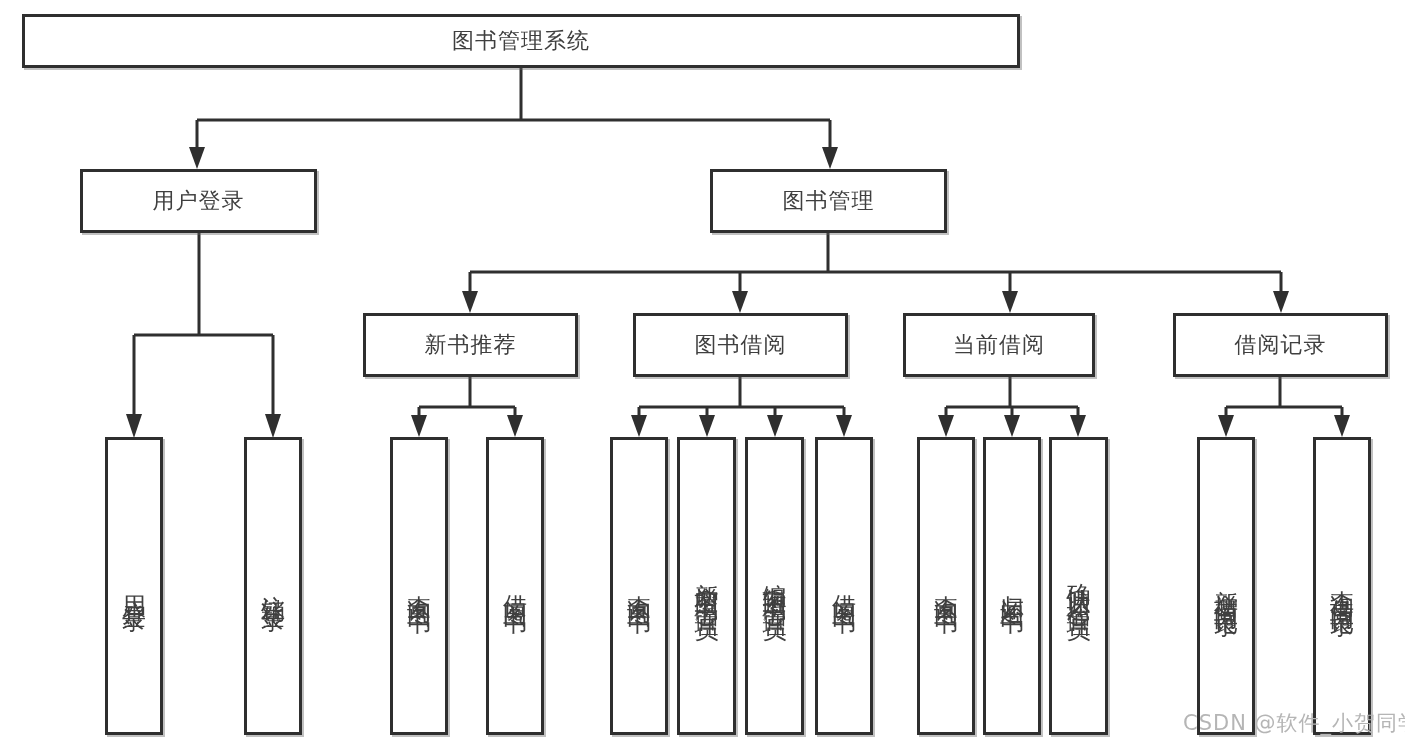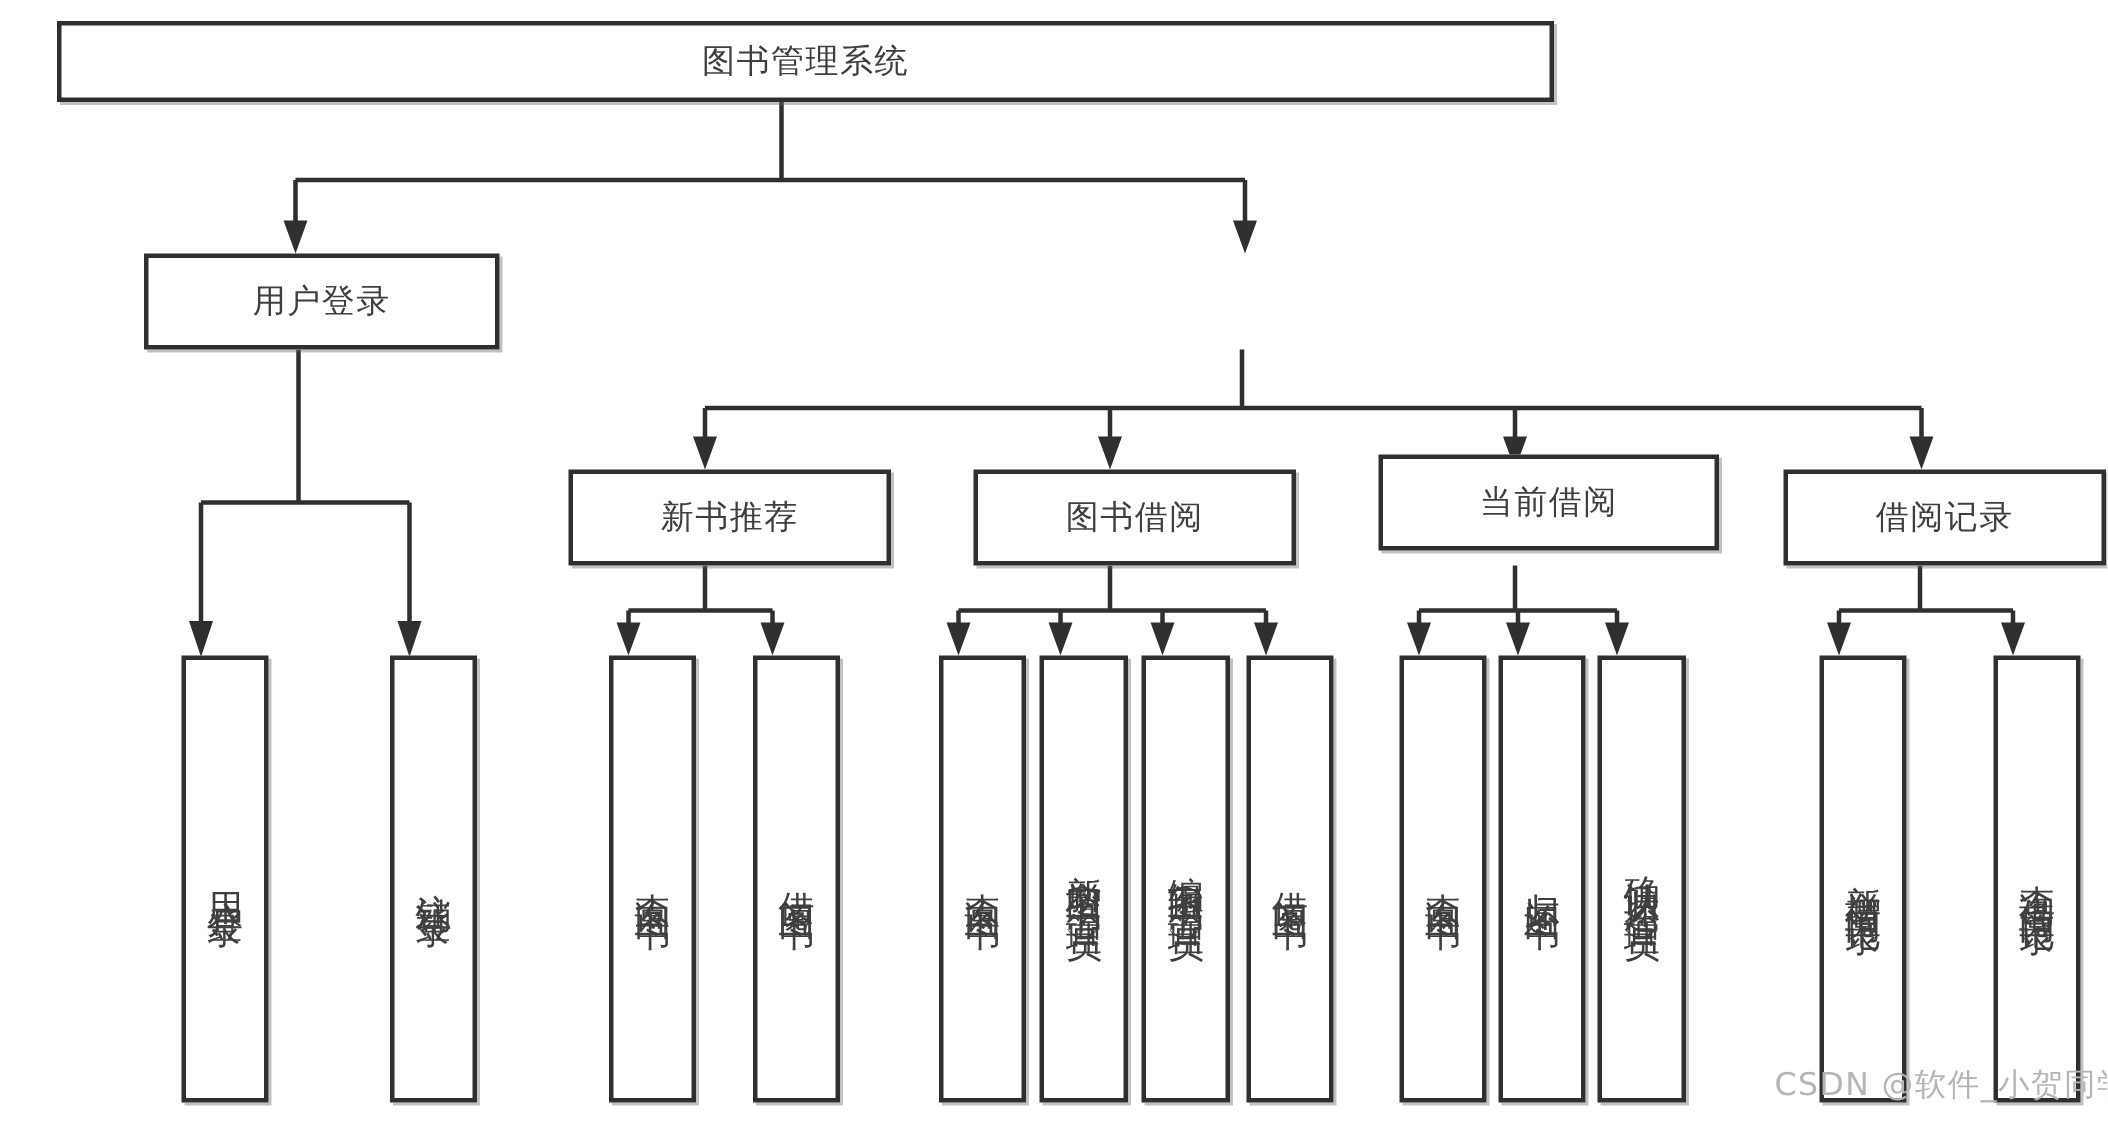--- a/index.html
+++ b/index.html
@@ -21,21 +21,20 @@
   #connector-svg polygon{fill:var(--line);stroke:none;}
   .box{
     position:absolute;
     box-sizing:border-box;
     background:#fff;
     border:3px solid var(--line);
     box-shadow:2px 2px 0 rgba(100,100,100,.4);
     display:flex;align-items:center;justify-content:center;
     color:var(--text);
     z-index:2;
-    margin-left:16px;
   }
   .h-box{font-size:22px;letter-spacing:1px;white-space:nowrap;}
   .v-box{
     writing-mode:vertical-rl;
     text-orientation:mixed;
     font-size:24px;
     letter-spacing:5px;
     padding:6px 0;
   }
   #watermark{
@@ -85,24 +84,25 @@
     <polygon points="1070,415 1086,415 1078,437"></polygon>
 
     <path d="M1280 377 V407 M1226 407 H1342 M1226 407 V418 M1342 407 V418"></path>
     <polygon points="1218,415 1234,415 1226,437"></polygon>
     <polygon points="1334,415 1350,415 1342,437"></polygon>
   </svg>
 
   <div class="box h-box" style="left:22px;top:14px;width:998px;height:54px;">图书管理系统</div>
 
   <div class="box h-box" style="left:80px;top:169px;width:237px;height:64px;">用户登录</div>
+  <div class="box h-box" style="left:710px;top:169px;width:237px;height:64px;">图书管理</div>
 
   <div class="box h-box" style="left:633px;top:313px;width:215px;height:64px;">图书借阅</div>
   <div class="box h-box" style="left:363px;top:313px;width:215px;height:64px;">新书推荐</div>
-  <div class="box h-box" style="left:903px;top:303px;width:227px;height:64px;text-align:center;">当前借阅</div>
+  <div class="box h-box" style="left:903px;top:313px;width:192px;height:64px;text-align:center;">当前借阅</div>
   <div class="box h-box" style="left:1173px;top:313px;width:215px;height:64px;">借阅记录</div>
 
   <div class="box v-box" style="left:105px;top:437px;width:58px;height:298px;">用户登录</div>
   <div class="box v-box" style="left:244px;top:437px;width:58px;height:298px;">注销登录</div>
 
   <div class="box v-box" style="left:390px;top:437px;width:58px;height:298px;">查询图书</div>
   <div class="box v-box" style="left:486px;top:437px;width:58px;height:298px;">借阅图书</div>
 
   <div class="box v-box" style="left:610px;top:437px;width:58px;height:298px;">查询图书</div>
   <div class="box v-box" style="left:677px;top:437px;width:59px;height:298px;">新增图书（管理员）</div>

